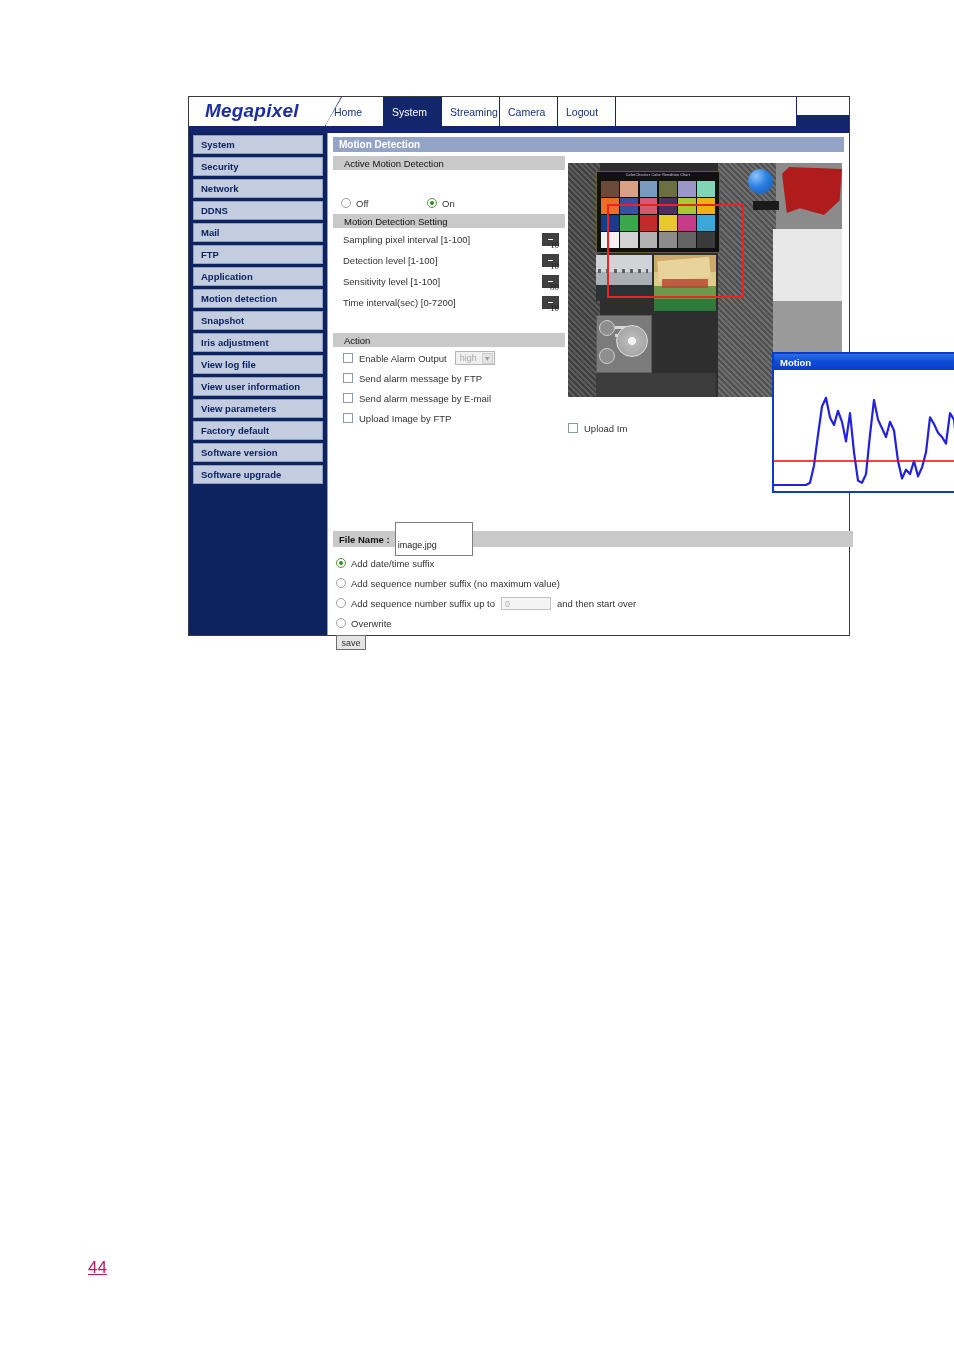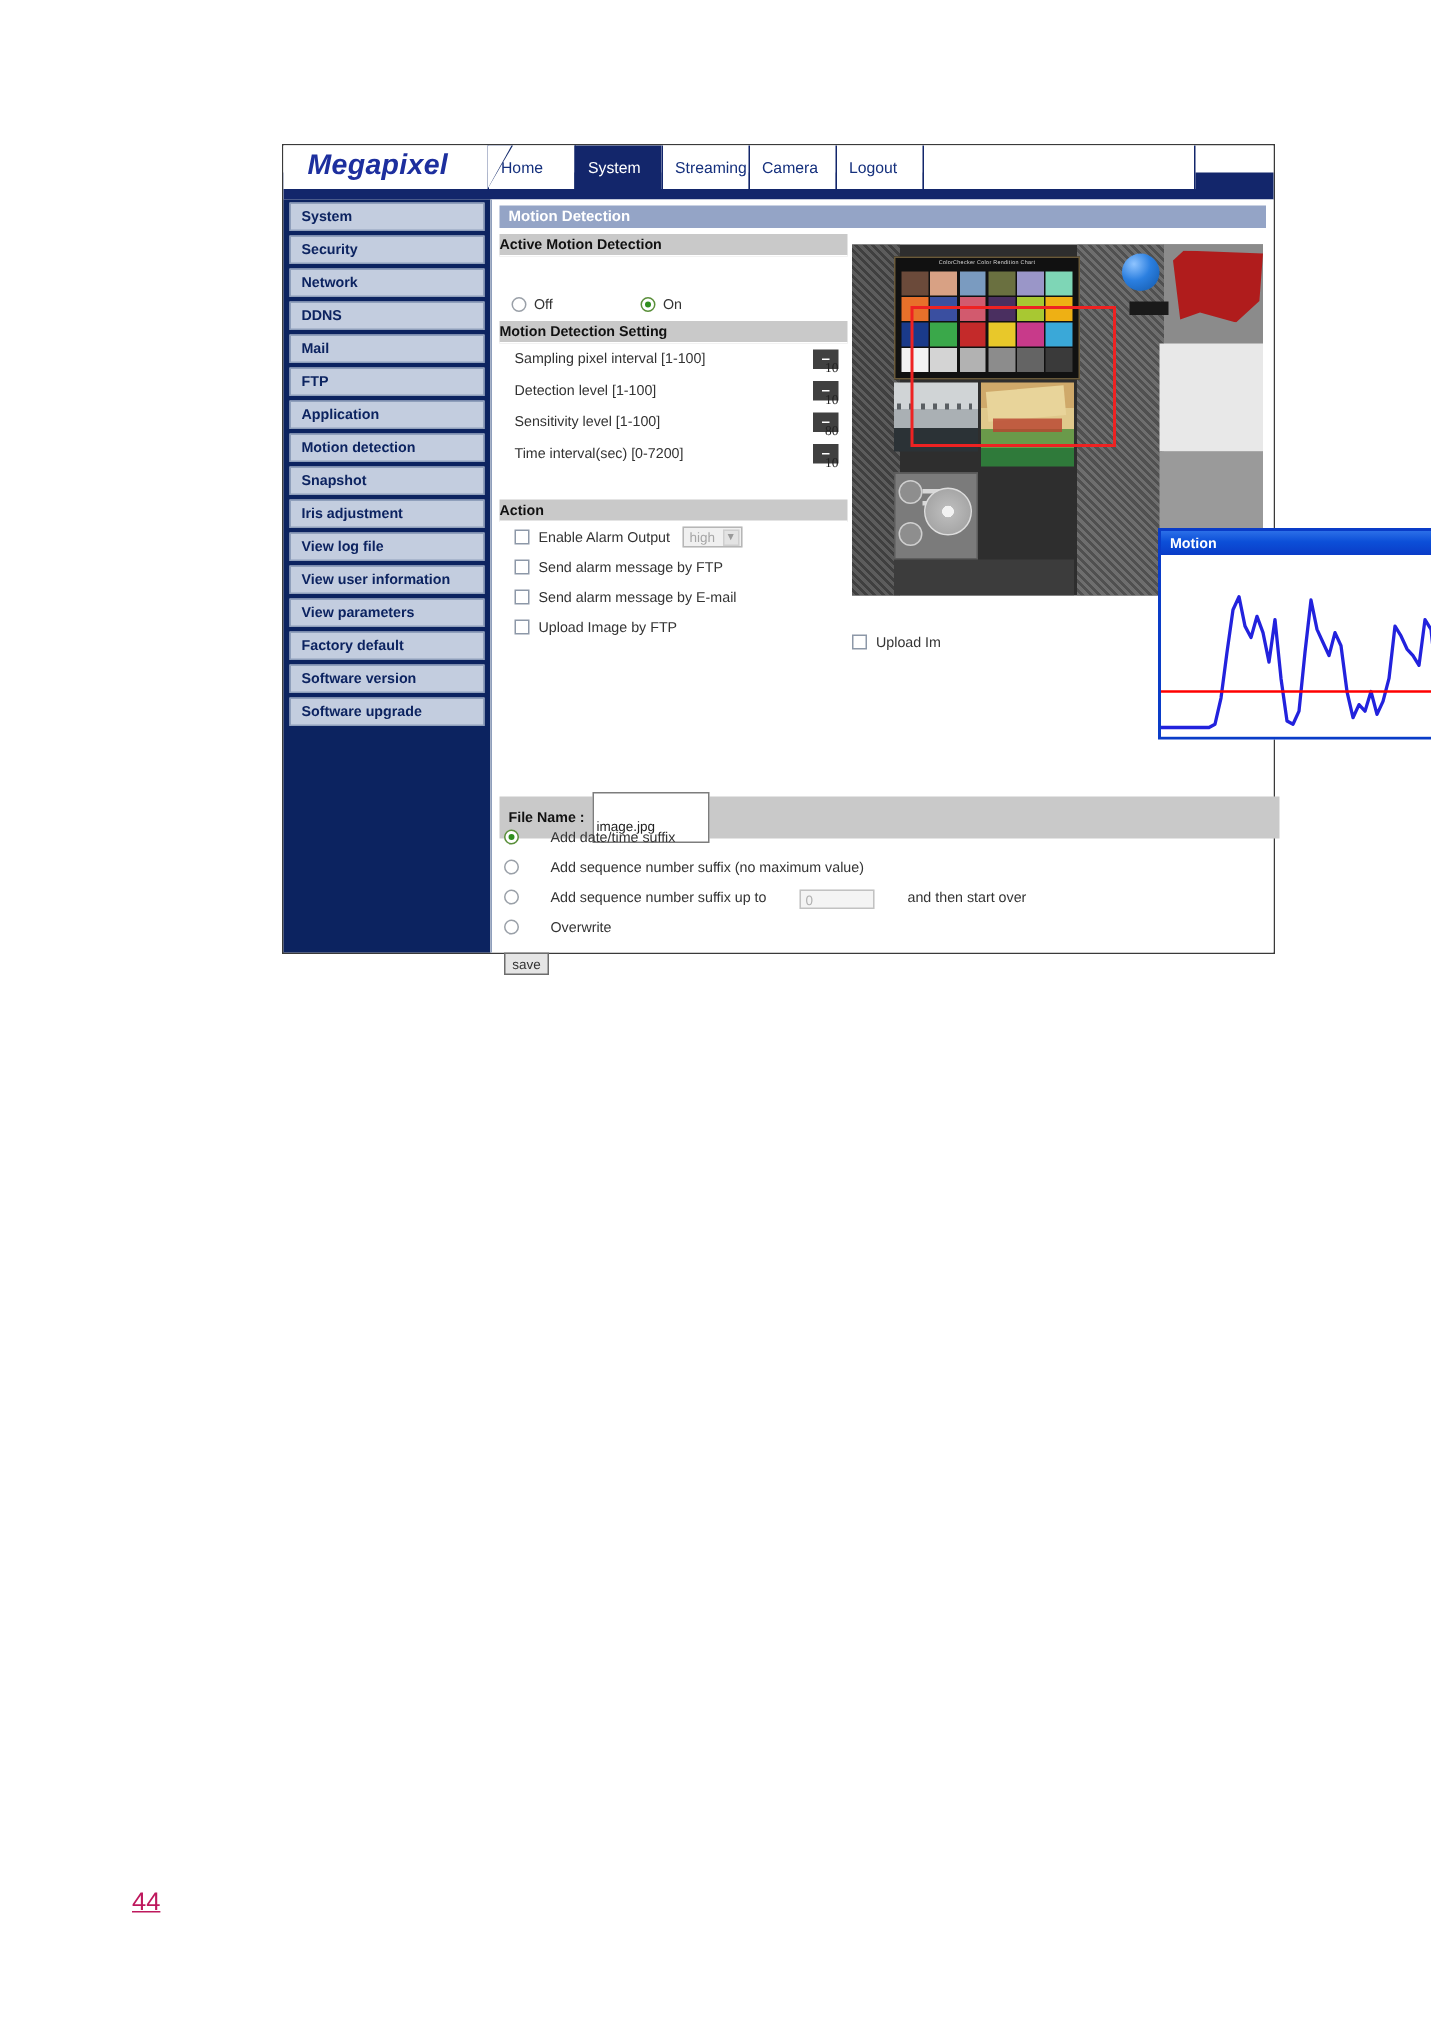--- a/index.html
+++ b/index.html
@@ -169,23 +169,23 @@
     position: absolute;
     left: 5px;
     top: 23px;
     width: 232px;
   }
   .sec-header {
     background: #c9c9c9;
     height: 15px;
     display: flex;
     align-items: center;
-    padding-left: 0;
+    padding-left: 11px;
     font-size: 9.5px;
-    font-weight: bold;
+    font-weight: normal;
     color: #111111;
     box-sizing: border-box;
     border-bottom: 1px solid #ffffff;
   }
   .radio-row {
     height: 22px;
     display: flex;
     align-items: center;
     padding-left: 8px;
     font-size: 9.5px;
@@ -280,21 +280,21 @@
     color: #9a9a9a;
     display: flex; align-items: center; justify-content: center;
   }
 
   
   #filename-bar {
     position: absolute;
     left: 5px;
     top: 398px;
     width: 520px;
-    height: 28px;
+    height: 16px;
     background: #c9c9c9;
     display: flex;
     align-items: center;
     padding-left: 6px;
     font-size: 9.5px;
     font-weight: bold;
     color: #111111;
     box-sizing: border-box;
   }
   #filename-input {
@@ -313,23 +313,23 @@
 
   #naming-opts {
     position: absolute;
     left: 8px;
     top: 420px;
     width: 500px;
   }
   .nm-row {
     height: 20px;
     display: flex;
+    align-items: center;
     font-size: 9.5px;
     color: #333333;
-    gap: 16px;
   }
   .seq-input {
     width: 50px;
     height: 13px;
     border: 1px solid #c2c2c2;
     background: #f4f4f4;
     font-size: 9px;
     color: #b0b0b0;
     padding: 0 3px;
     box-sizing: border-box;

